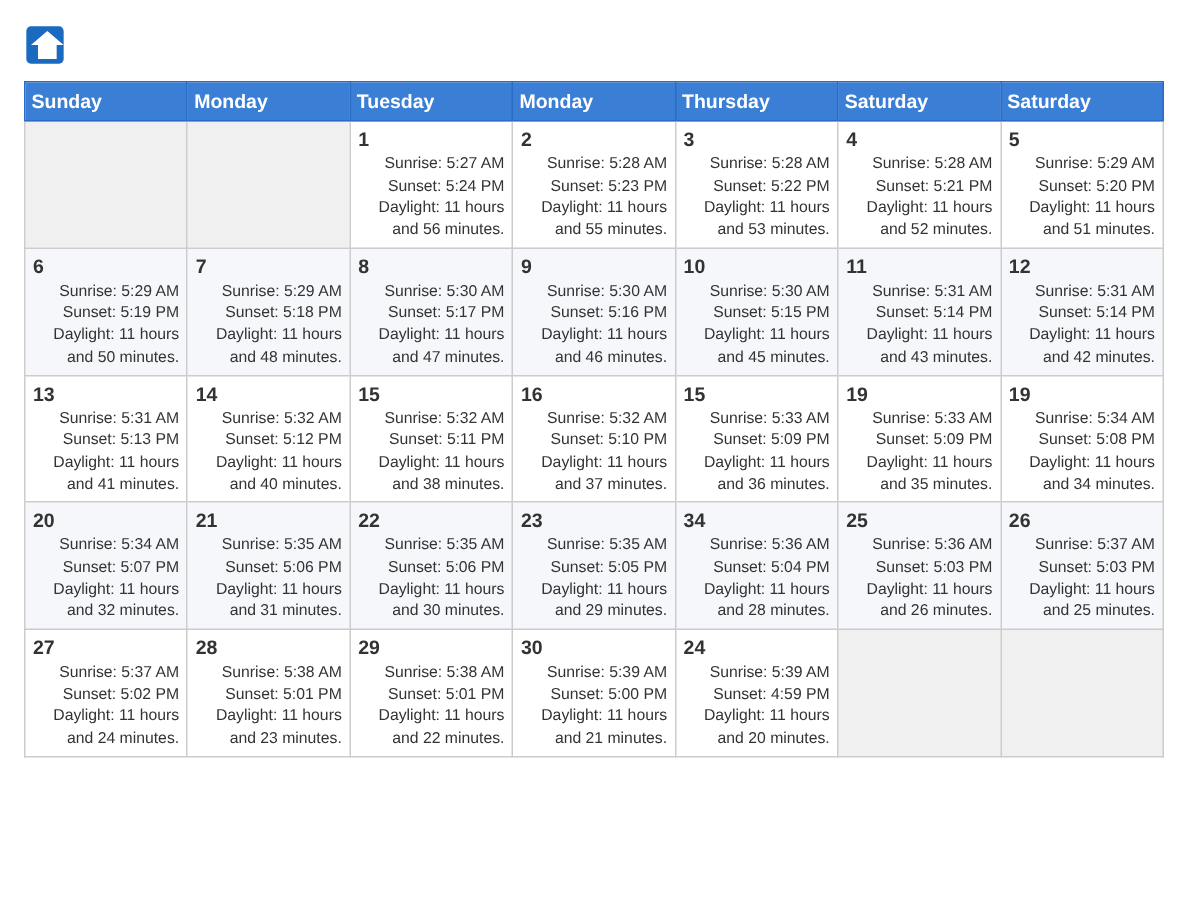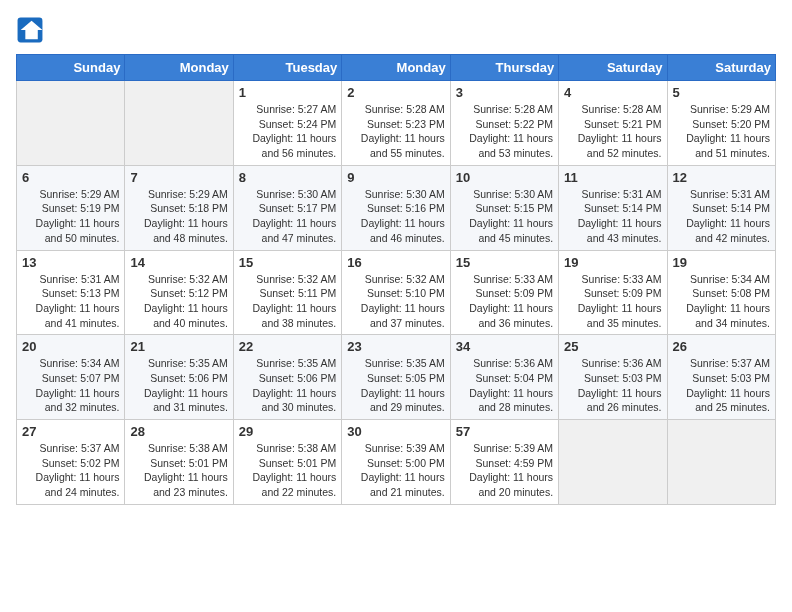--- a/index.html
+++ b/index.html
@@ -50,21 +50,21 @@
       width: 100%;
       border-collapse: collapse;
       border: 1px solid #ccc;
     }
     .calendar th {
       background-color: #3a7fd5;
       color: #fff;
       font-size: 13px;
       font-weight: bold;
       padding: 5px 4px;
-      text-align: right;
+      text-align: left;
       border: 1px solid #2a6bc5;
     }
     .calendar td {
       vertical-align: top;
       border: 1px solid #ccc;
       padding: 4px 5px;
       width: 108px;
       min-height: 80px;
       font-size: 11px;
       color: #333;
@@ -250,20 +250,20 @@
         </td>
         <td>
           <span class="day-num">29</span>
           <div class="cell-content">Sunrise: 5:38 AM<br>Sunset: 5:01 PM<br>Daylight: 11 hours and 22 minutes.</div>
         </td>
         <td>
           <span class="day-num">30</span>
           <div class="cell-content">Sunrise: 5:39 AM<br>Sunset: 5:00 PM<br>Daylight: 11 hours and 21 minutes.</div>
         </td>
         <td>
-          <span class="day-num">57</span>
+          <span class="day-num">24</span>
           <div class="cell-content">Sunrise: 5:39 AM<br>Sunset: 4:59 PM<br>Daylight: 11 hours and 20 minutes.</div>
         </td>
         <td class="empty-cell"></td>
         <td class="empty-cell"></td>
       </tr>
     </tbody>
 </table>
 
 </body></html>

